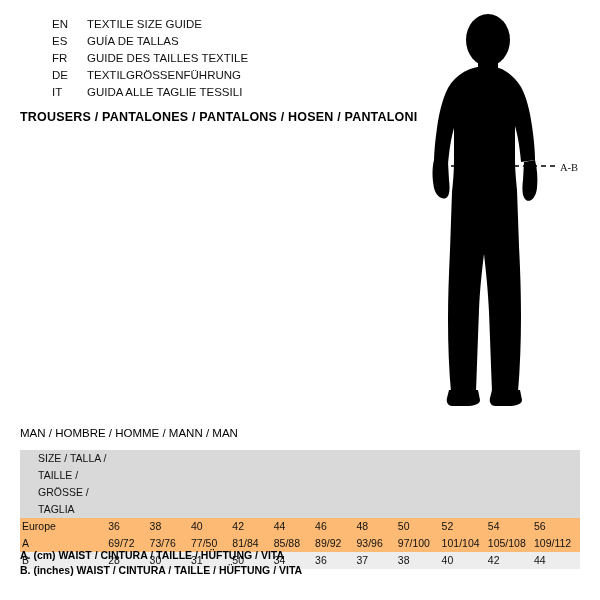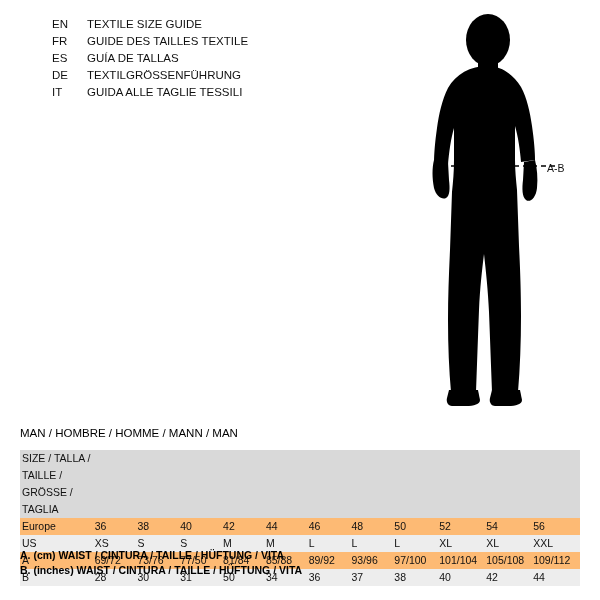--- a/index.html
+++ b/index.html
@@ -76,25 +76,25 @@
     left: 400px;
     top: 10px;
     width: 190px;
     height: 400px;
   }
   .figure-wrap svg {
     display: block;
   }
   .ab-label {
     position: absolute;
-    left: 147px;
+    left: 160px;
     top: 152px;
     font-size: 10.5px;
     color: #111;
-    font-family: Liberation Sans, sans-serif;
+    font-family: Liberation Serif, serif;
   }
 
   
   .size-table {
     position: absolute;
     left: 20px;
     top: 450px;
     width: 560px;
     border-collapse: collapse;
     font-size: 10.5px;
@@ -117,21 +117,21 @@
     background: #fdba74;
   }
   .size-table .col-label {
     width: 88px;
     padding-left: 2px;
   }
   .size-table td.cell, .size-table th.cell {
     width: 52px;
   }
   .size-table thead th.col-label {
-    padding-left: 2px;
+    padding-left: 18px;
   }
 
   
   .footnotes {
     position: absolute;
     left: 20px;
     top: 548px;
     width: 540px;
   }
   .footnote {
@@ -147,37 +147,38 @@
 <body>
 
 <div id="page">
 
   <div class="lang-block">
     <div class="lang-row">
       <div class="lang-code">EN</div>
       <div class="lang-text">TEXTILE SIZE GUIDE</div>
     </div>
     <div class="lang-row">
+      <div class="lang-code">ES</div>
+      <div class="lang-text">GUÍA DE TALLAS</div>
+    </div>
+    <div class="lang-row">
       <div class="lang-code">FR</div>
       <div class="lang-text">GUIDE DES TAILLES TEXTILE</div>
     </div>
     <div class="lang-row">
-      <div class="lang-code">ES</div>
-      <div class="lang-text">GUÍA DE TALLAS</div>
-    </div>
-    <div class="lang-row">
       <div class="lang-code">DE</div>
       <div class="lang-text">TEXTILGRÖSSENFÜHRUNG</div>
     </div>
     <div class="lang-row">
       <div class="lang-code">IT</div>
       <div class="lang-text">GUIDA ALLE TAGLIE TESSILI</div>
     </div>
   </div>
 
+  <div class="section-heading">TROUSERS / PANTALONES / PANTALONS / HOSEN / PANTALONI</div>
 
   <div class="figure-wrap">
     <svg width="190" height="400" viewBox="0 0 190 400">
 
       <ellipse cx="88" cy="30" rx="22" ry="26" fill="#000000"></ellipse>
 
       <rect x="78" y="50" width="20" height="10" fill="#000000"></rect>
 
       <path fill="#000000" d="
         M88,56
@@ -247,34 +248,20 @@
         <td class="cell">40</td>
         <td class="cell">42</td>
         <td class="cell">44</td>
         <td class="cell">46</td>
         <td class="cell">48</td>
         <td class="cell">50</td>
         <td class="cell">52</td>
         <td class="cell">54</td>
         <td class="cell">56</td>
       </tr>
-      <tr class="alt">
-        <td class="col-label">US</td>
-        <td class="cell">XS</td>
-        <td class="cell">S</td>
-        <td class="cell">S</td>
-        <td class="cell">M</td>
-        <td class="cell">M</td>
-        <td class="cell">L</td>
-        <td class="cell">L</td>
-        <td class="cell">L</td>
-        <td class="cell">XL</td>
-        <td class="cell">XL</td>
-        <td class="cell">XXL</td>
-      </tr>
       <tr>
         <td class="col-label">A</td>
         <td class="cell">69/72</td>
         <td class="cell">73/76</td>
         <td class="cell">77/50</td>
         <td class="cell">81/84</td>
         <td class="cell">85/88</td>
         <td class="cell">89/92</td>
         <td class="cell">93/96</td>
         <td class="cell">97/100</td>

